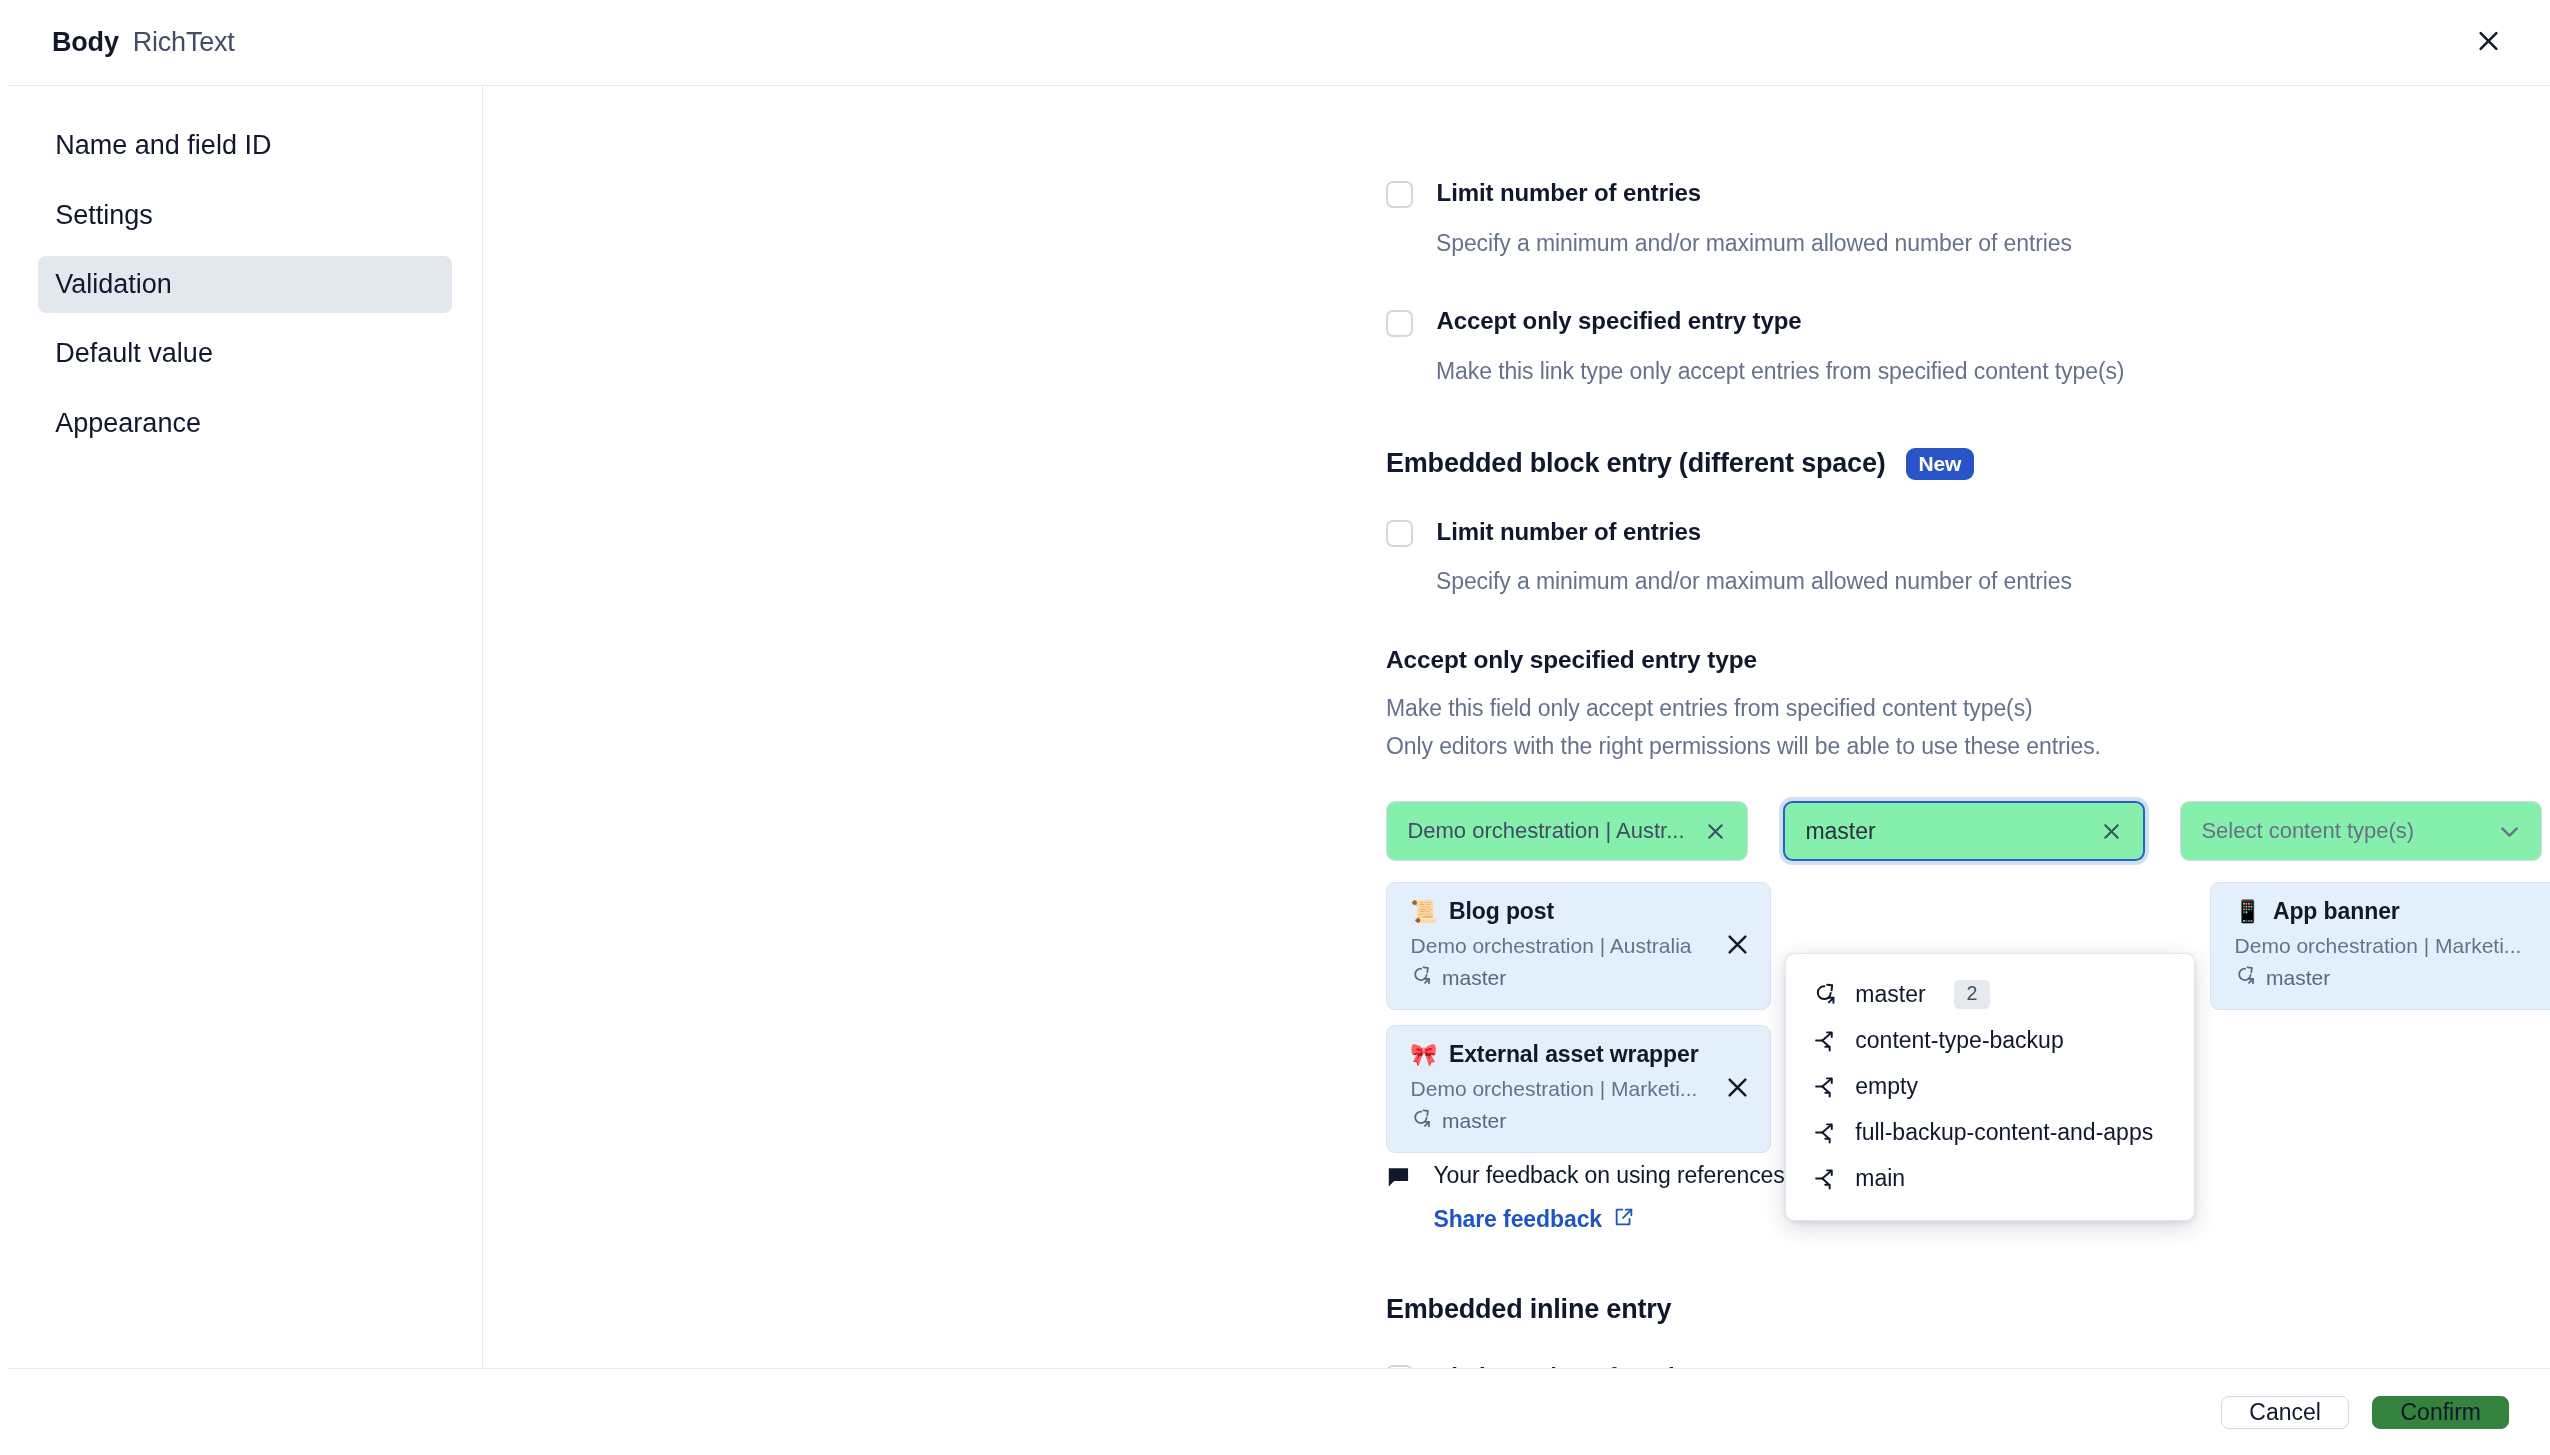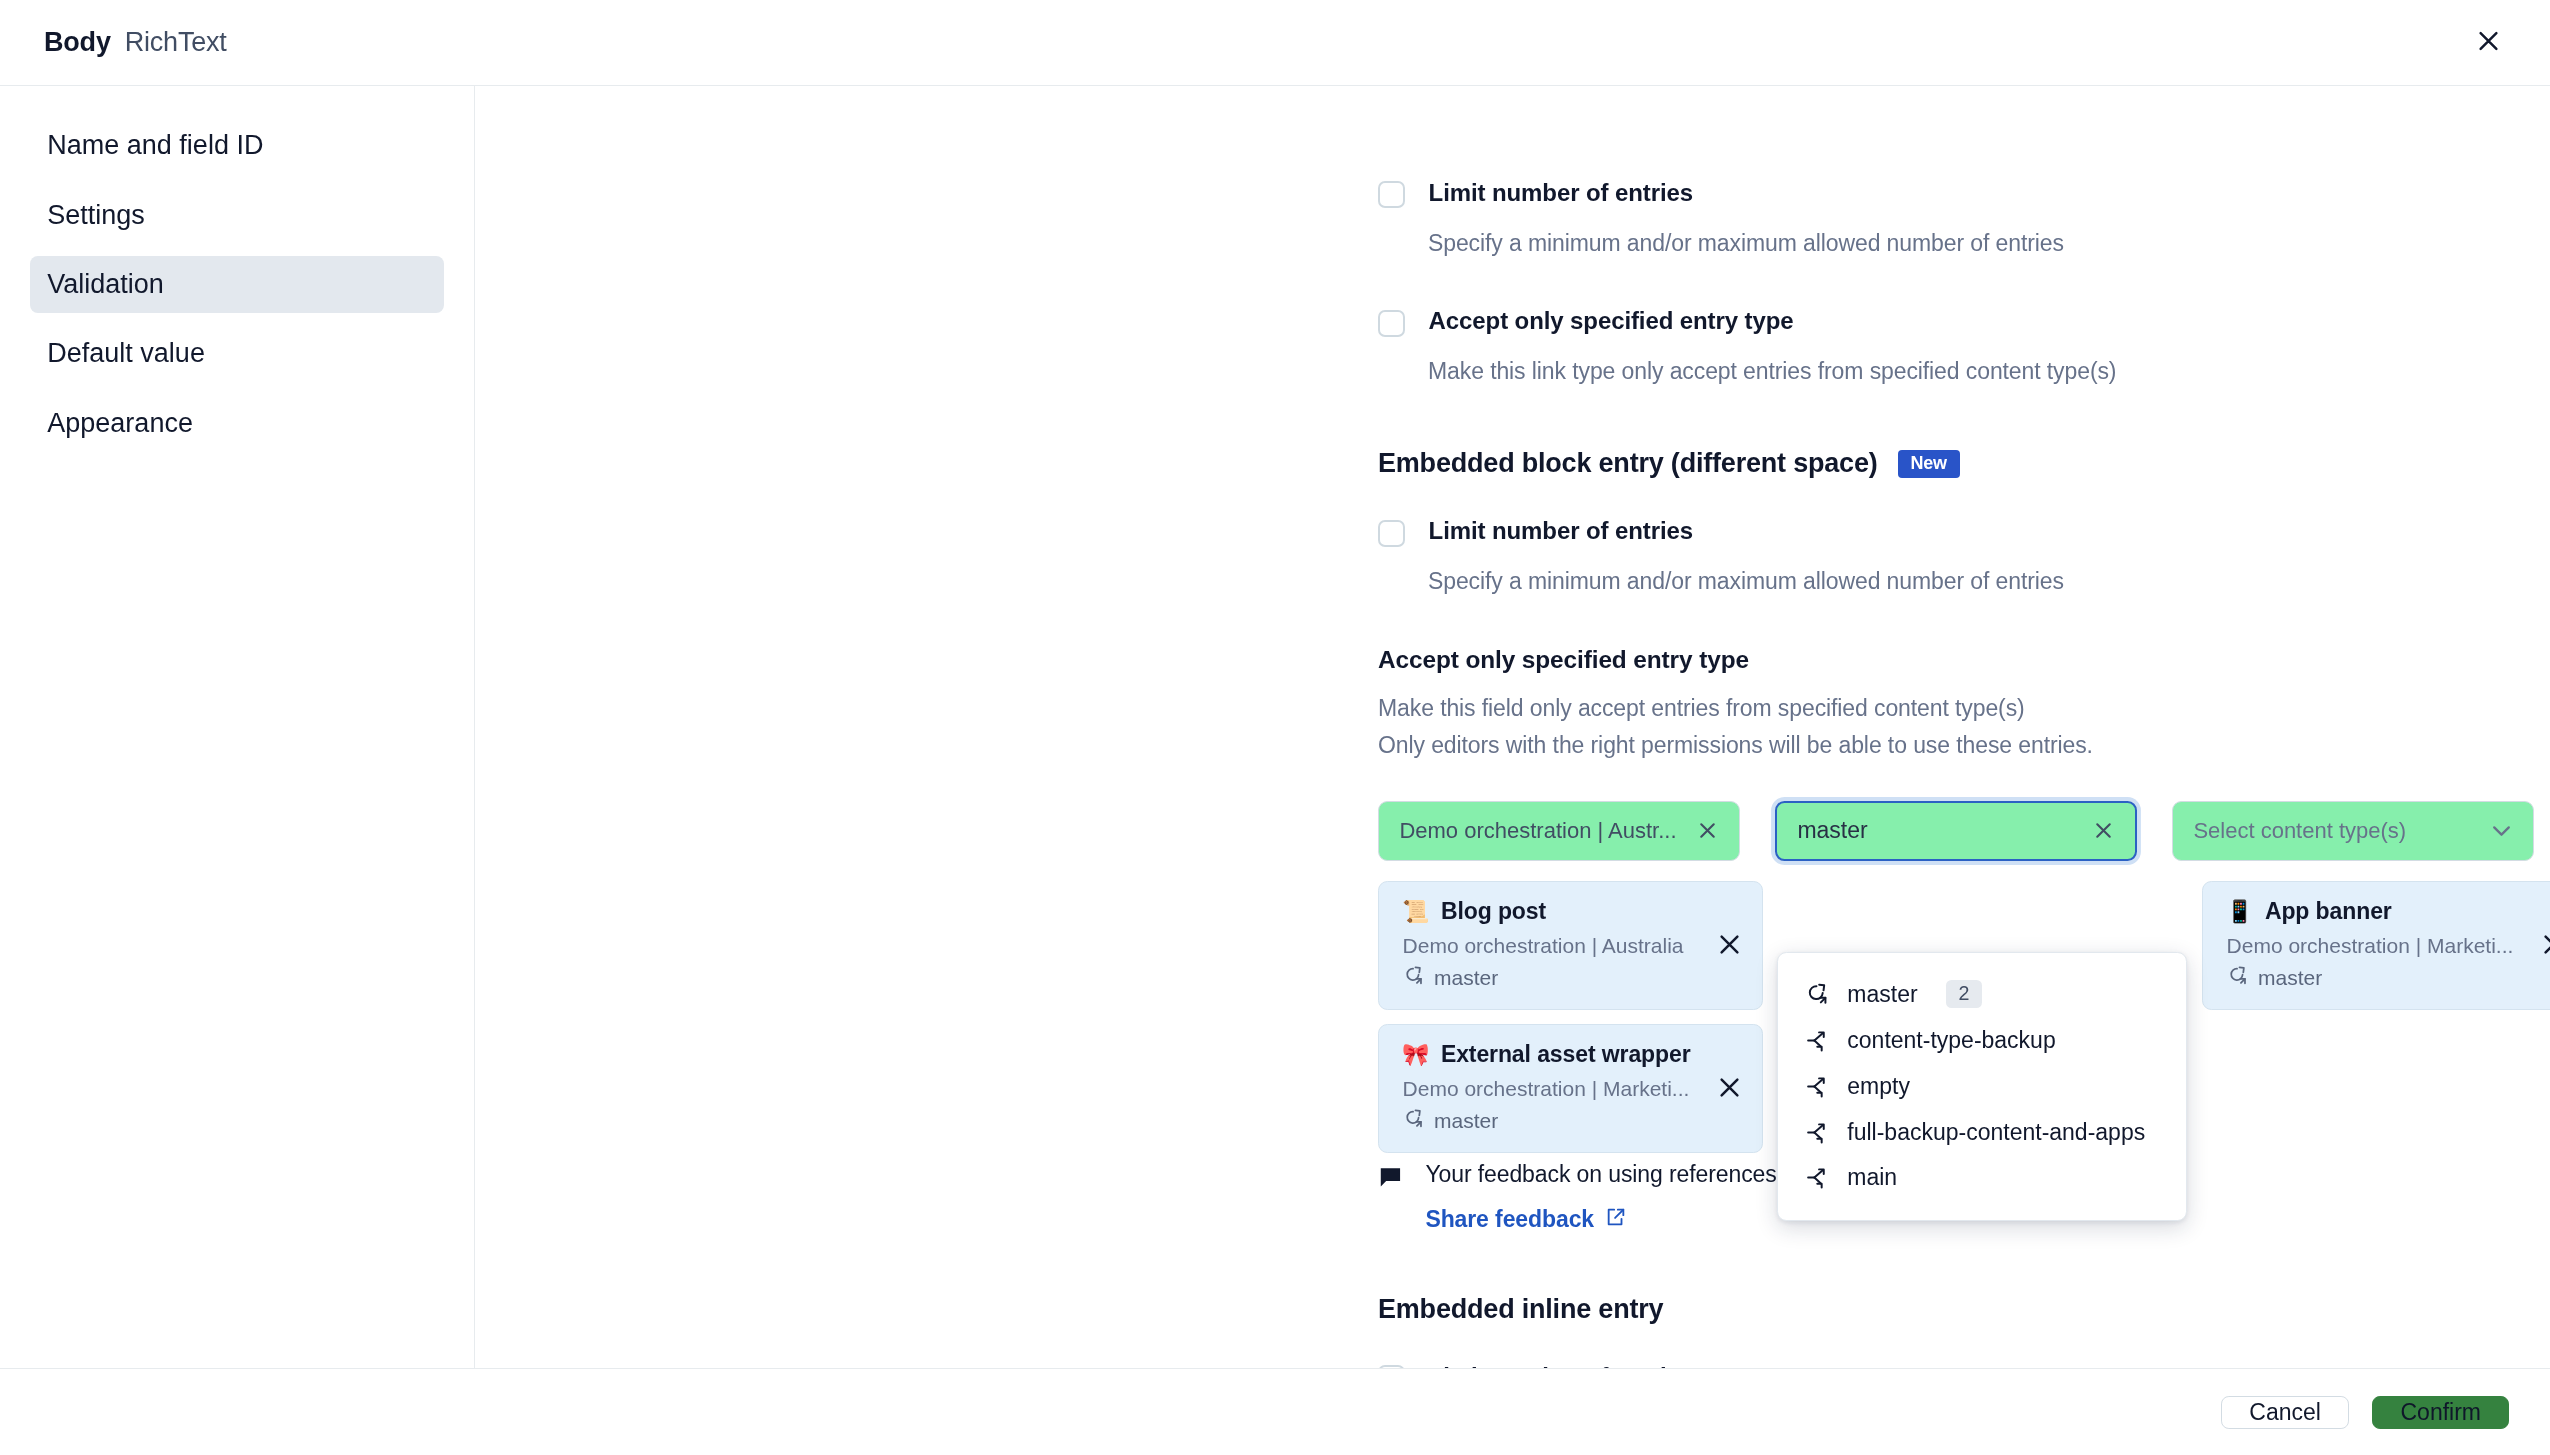--- a/index.html
+++ b/index.html
@@ -5,21 +5,21 @@
   * { box-sizing: border-box; margin: 0; padding: 0; }
   html, body {
     width: 2550px; height: 1456px;
     font-family: "Liberation Sans", sans-serif;
     background: #ffffff;
     color: #11182c;
     overflow: hidden;
   }
 
   
-  .modal { position: relative; width: 2550px; height: 1456px; display: flex; flex-direction: column; background:#fff; }
+  .modal { position: relative; width: 2550px; height: 1456px; display: flex; flex-direction: column; background:#fff;padding-left:8px; }
 
   
   .modal-header {
     height: 86px; flex: 0 0 86px;
     display: flex; align-items: center;
     padding: 0 44px;
     border-bottom: 1.6px solid #e7ebee;
     position: relative;
   }
   .title-field { font-size: 27px; font-weight: 700; color: #11182c; letter-spacing: -0.2px; }
@@ -78,22 +78,22 @@
   .gap-60 { height: 47px; }
   .gap-76 { height: 60px; }
   .gap-86 { height: 68px; }
 
   .section-head {
     display: flex; align-items: center; gap: 20.4px;
     font-size: 27px; font-weight: 700; color: #11182c; letter-spacing: -0.2px;
   }
   .badge-new {
     background: #2954c8; color: #fff;
-    font-size: 18px; font-weight: 700;
-    padding: 4.7px 12.6px 5.5px; border-radius: 4px; line-height: 1;
+    font-size: 21px; font-weight: 700;
+    padding: 4.7px 12.6px 5.5px; border-radius: 9px; line-height: 1;
   }
 
   .sub-head { font-size: 24.4px; font-weight: 700; color: #11182c; letter-spacing: -0.1px; }
 
   
   .selector-row { display: flex; gap: 35px; align-items: center; }
   .pill, .search-box, .select-box {
     height: 60px; width: 362px;
     border: 1.6px solid #d3dce3; border-radius: 9.4px;
     background: #86efac;

